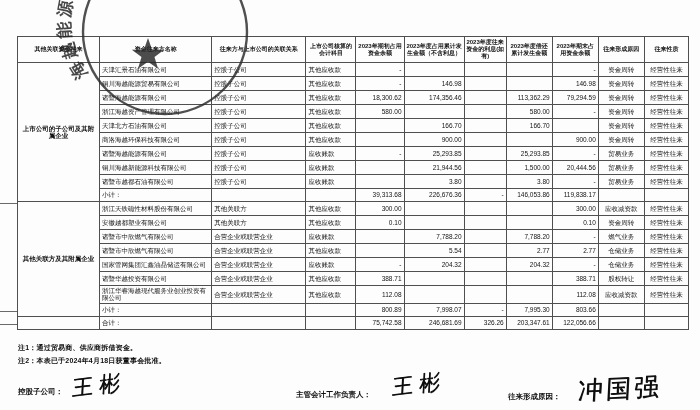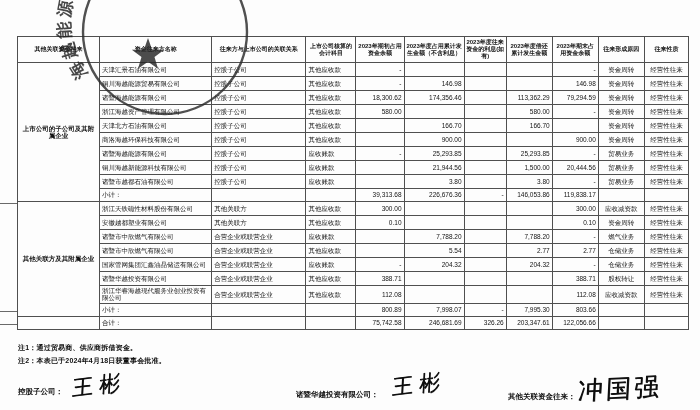--- a/index.html
+++ b/index.html
@@ -319,24 +319,24 @@
   <div class="xline" style="top:203px"></div>
   <div class="xline" style="top:311px"></div>
   <div class="xline" style="top:324px"></div>
 
   <div class="note" style="top:343px">注1：通过贸易商、供应商拆借资金。</div>
   <div class="note" style="top:356px">注2：本表已于2024年4月18日获董事会批准。</div>
 
   <span class="sig-label" style="left:18px;  top:387px">控股子公司：</span>
   <span class="sig" style="left:72px; top:371px">王彬</span>
 
-  <span class="sig-label" style="left:296px; top:390px">诸暨华越投资有限公司：</span>
+  <span class="sig-label" style="left:296px; top:390px">主管会计工作负责人：</span>
   <span class="sig" style="left:392px; top:370px">王彬</span>
 
-  <span class="sig-label" style="left:508px; top:392px">其他关联资金往来：</span>
+  <span class="sig-label" style="left:508px; top:392px">往来形成原因：</span>
   <span class="sig big" style="left:578px; top:372px">冲国强</span>
 
   <svg class="seal" width="330" height="160" viewBox="0 0 330 160" aria-hidden="true">
     <defs>
       <path id="sealArc" d="M 88 74 A 72 72 0 0 1 212 -28"></path>
     </defs>
     <circle cx="165" cy="32" r="82"></circle>
     <polygon points="148,38 152,49.5 164.2,49.7 154.5,57.1 158,68.8 148,61.8 138,68.8 141.5,57.1 131.8,49.7 144,49.5"></polygon>
     <text>
       <textPath href="#sealArc">海越能源集团股份有限公司</textPath>

